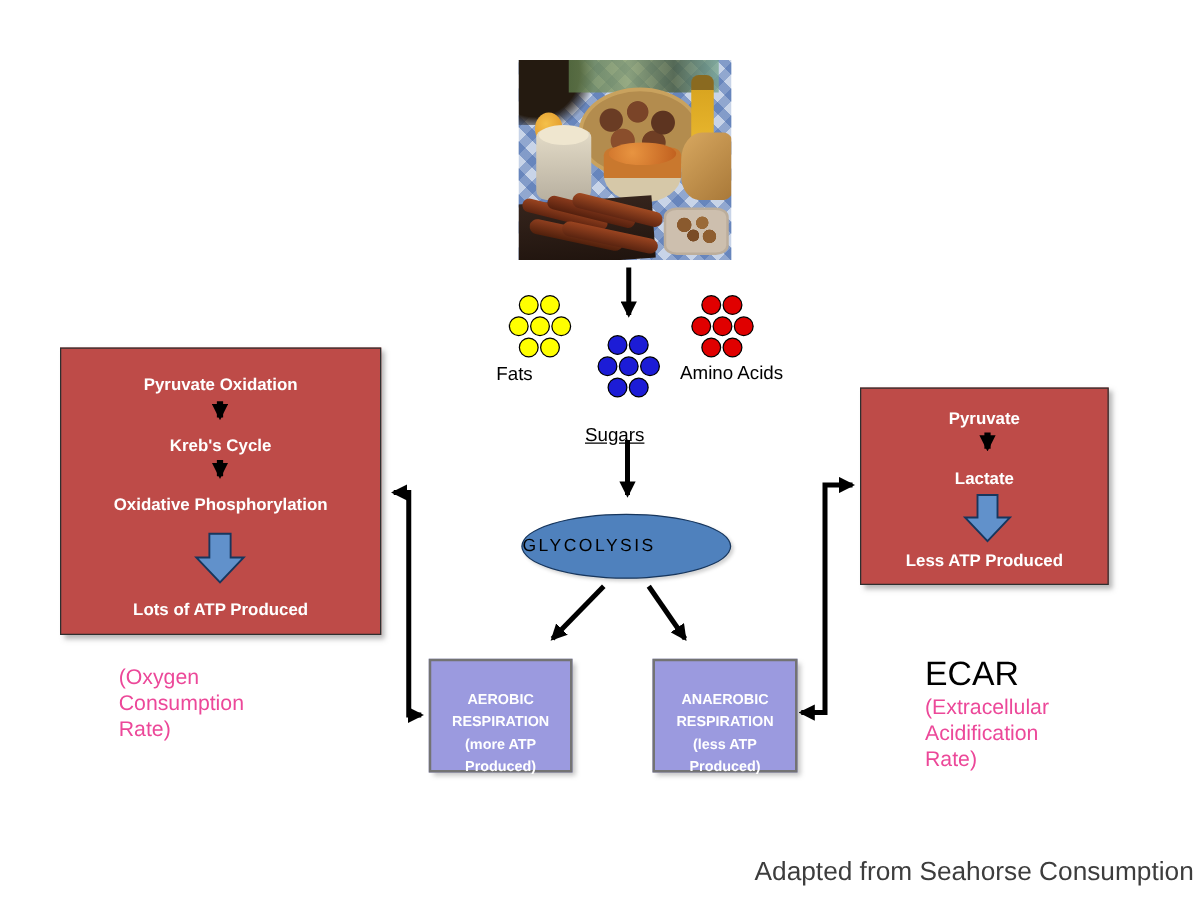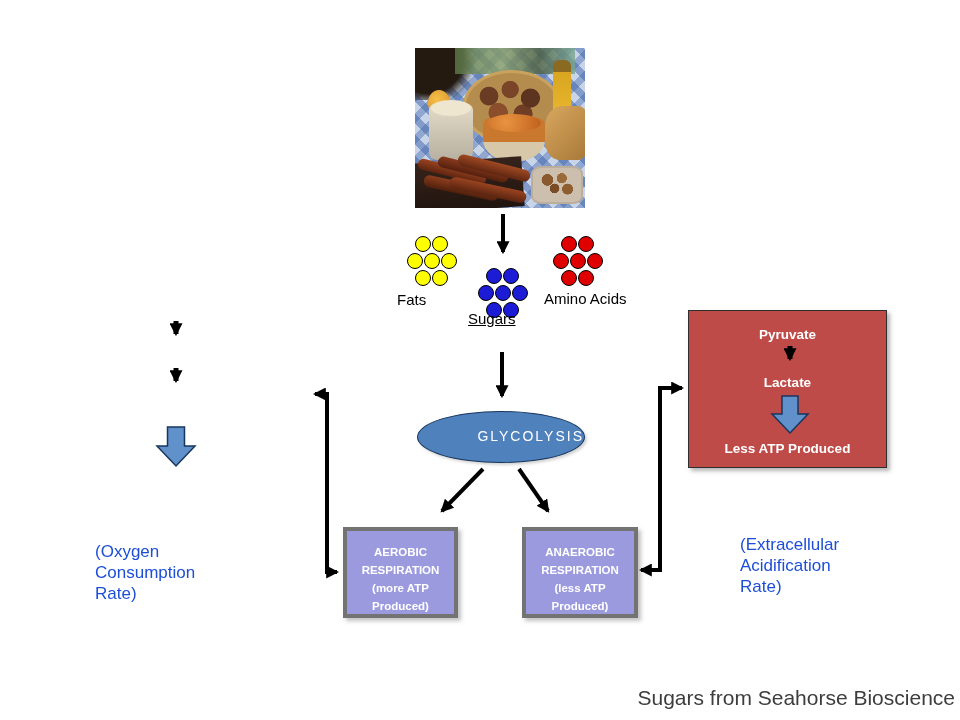--- a/index.html
+++ b/index.html
@@ -23,40 +23,40 @@
   .cluster{width:50px;height:52px;}
   .mol{position:absolute;width:16px;height:16px;border-radius:50%;border:1.5px solid #000;box-sizing:border-box;}
   .m-a{left:8px;top:0;} .m-b{left:25px;top:0;}
   .m-c{left:0;top:17px;} .m-d{left:17px;top:17px;} .m-e{left:34px;top:17px;}
   .m-f{left:8px;top:34px;} .m-g{left:25px;top:34px;}
   .mol-label{font-size:15px;color:#000;}
   
   #glycolysis{
     left:417px;top:411px;width:168px;height:52px;border-radius:50%;
     background:#4F81BD;border:1.5px solid #17365D;box-sizing:border-box;
-    line-height:49px;text-align:right;font-size:14px;letter-spacing:2px;
-    color:#ffffff;box-shadow:2px 2px 3px rgba(0,0,0,.18);
+    line-height:49px;text-align:left;font-size:14px;letter-spacing:2px;
+    color:#000000;box-shadow:2px 2px 3px rgba(0,0,0,.18);
   }
   
   .redbox{
     background:#BE4B48;border:1px solid #2f2f2f;box-sizing:border-box;
     box-shadow:3px 3px 4px rgba(110,110,110,.5);
   }
   .redbox .line{position:absolute;left:0;width:100%;text-align:center;
     color:#fff;font-weight:bold;font-size:13.5px;}
   
   .purplebox{
-    background:#9B9ADF;border:4px solid #737373;box-sizing:border-box;
+    background:#9B9ADF;border:2px solid #737373;box-sizing:border-box;
     box-shadow:3px 3px 4px rgba(120,120,120,.45);
     color:#fff;font-weight:bold;font-size:11.5px;line-height:18px;
-    text-align:center;white-space:pre-line;padding-top:12px;
+    text-align:center;white-space:pre-line;padding-top:22px;
   }
   
   .measure-acronym{font-size:27px;color:#000;}
-  .measure-expansion{font-size:17px;line-height:21px;color:#1d4ed8;white-space:pre-line;margin-top:10px;}
+  .measure-expansion{font-size:17px;line-height:21px;color:#ec4899;white-space:pre-line;}
   
   #credit{left:555px;top:686px;width:400px;text-align:right;font-size:21px;color:#3d3d3d;}
   svg{position:absolute;left:0;top:0;pointer-events:none;}
 </style>
 </head>
 <body>
 
 <div id="slide">
 
   <div id="food" class="abs">
@@ -96,35 +96,41 @@
 
   <div class="abs cluster" style="left:478px;top:268px;">
     <div class="mol m-a" style="background:#1C1CD6"></div>
     <div class="mol m-b" style="background:#1C1CD6"></div>
     <div class="mol m-c" style="background:#1C1CD6"></div>
     <div class="mol m-d" style="background:#1C1CD6"></div>
     <div class="mol m-e" style="background:#1C1CD6"></div>
     <div class="mol m-f" style="background:#1C1CD6"></div>
     <div class="mol m-g" style="background:#1C1CD6"></div>
   </div>
-  <div class="abs mol-label ctr" style="left:468px;top:310px;width:70px;text-decoration:underline;">Sugars</div>
+  <div class="abs mol-label ctr" style="left:468px;top:340px;width:70px;text-decoration:underline;">Sugars</div>
 
   <div class="abs cluster" style="left:553px;top:236px;">
     <div class="mol m-a" style="background:#E00000"></div>
     <div class="mol m-b" style="background:#E00000"></div>
     <div class="mol m-c" style="background:#E00000"></div>
     <div class="mol m-d" style="background:#E00000"></div>
     <div class="mol m-e" style="background:#E00000"></div>
     <div class="mol m-f" style="background:#E00000"></div>
     <div class="mol m-g" style="background:#E00000"></div>
   </div>
   <div class="abs mol-label ctr" style="left:544px;top:290px;width:120px;">Amino Acids</div>
 
   <div id="glycolysis" class="abs">GLYCOLYSIS</div>
 
+  <div class="abs redbox" style="left:48px;top:278px;width:257px;height:230px;">
+    <span class="line" style="top:21px;">Pyruvate Oxidation</span>
+    <span class="line" style="top:70px;">Kreb's Cycle</span>
+    <span class="line" style="top:117px;">Oxidative Phosphorylation</span>
+    <span class="line" style="top:201px;">Lots of ATP Produced</span>
+  </div>
 
   <div class="abs redbox" style="left:688px;top:310px;width:199px;height:158px;">
     <span class="line" style="top:16px;">Pyruvate</span>
     <span class="line" style="top:130px;">Less ATP Produced</span>
     <span class="line" style="top:64px;">Lactate</span>
   </div>
 
   <div class="abs purplebox" style="left:343px;top:527px;width:115px;height:91px;">AEROBIC
 RESPIRATION
 (more ATP
@@ -133,26 +139,27 @@
 RESPIRATION
 (less ATP
 Produced)</div>
 
   <div class="abs ctr" style="left:95px;top:531px;width:160px;">
     <div class="measure-expansion">(Oxygen
 Consumption
 Rate)</div>
   </div>
   <div class="abs ctr" style="left:740px;top:524px;width:165px;">
+    <div class="measure-acronym">ECAR</div>
     <div class="measure-expansion">(Extracellular
 Acidification
 Rate)</div>
   </div>
 
-  <div id="credit" class="abs">Sugars from Seahorse Bioscience</div>
+  <div id="credit" class="abs">Adapted from Seahorse Consumption</div>
 
   <svg width="960" height="720" viewBox="0 0 960 720">
     <defs>
       <marker id="ah-end" viewBox="0 0 12 12" markerWidth="13" markerHeight="13" refX="10" refY="6" orient="auto" markerUnits="userSpaceOnUse">
         <path d="M0,0 L12,6 L0,12 Z" fill="#000"></path>
       </marker>
       <marker id="ah-start" viewBox="0 0 12 12" markerWidth="13" markerHeight="13" refX="10" refY="6" orient="auto-start-reverse" markerUnits="userSpaceOnUse">
         <path d="M0,0 L12,6 L0,12 Z" fill="#000"></path>
       </marker>
     </defs>

